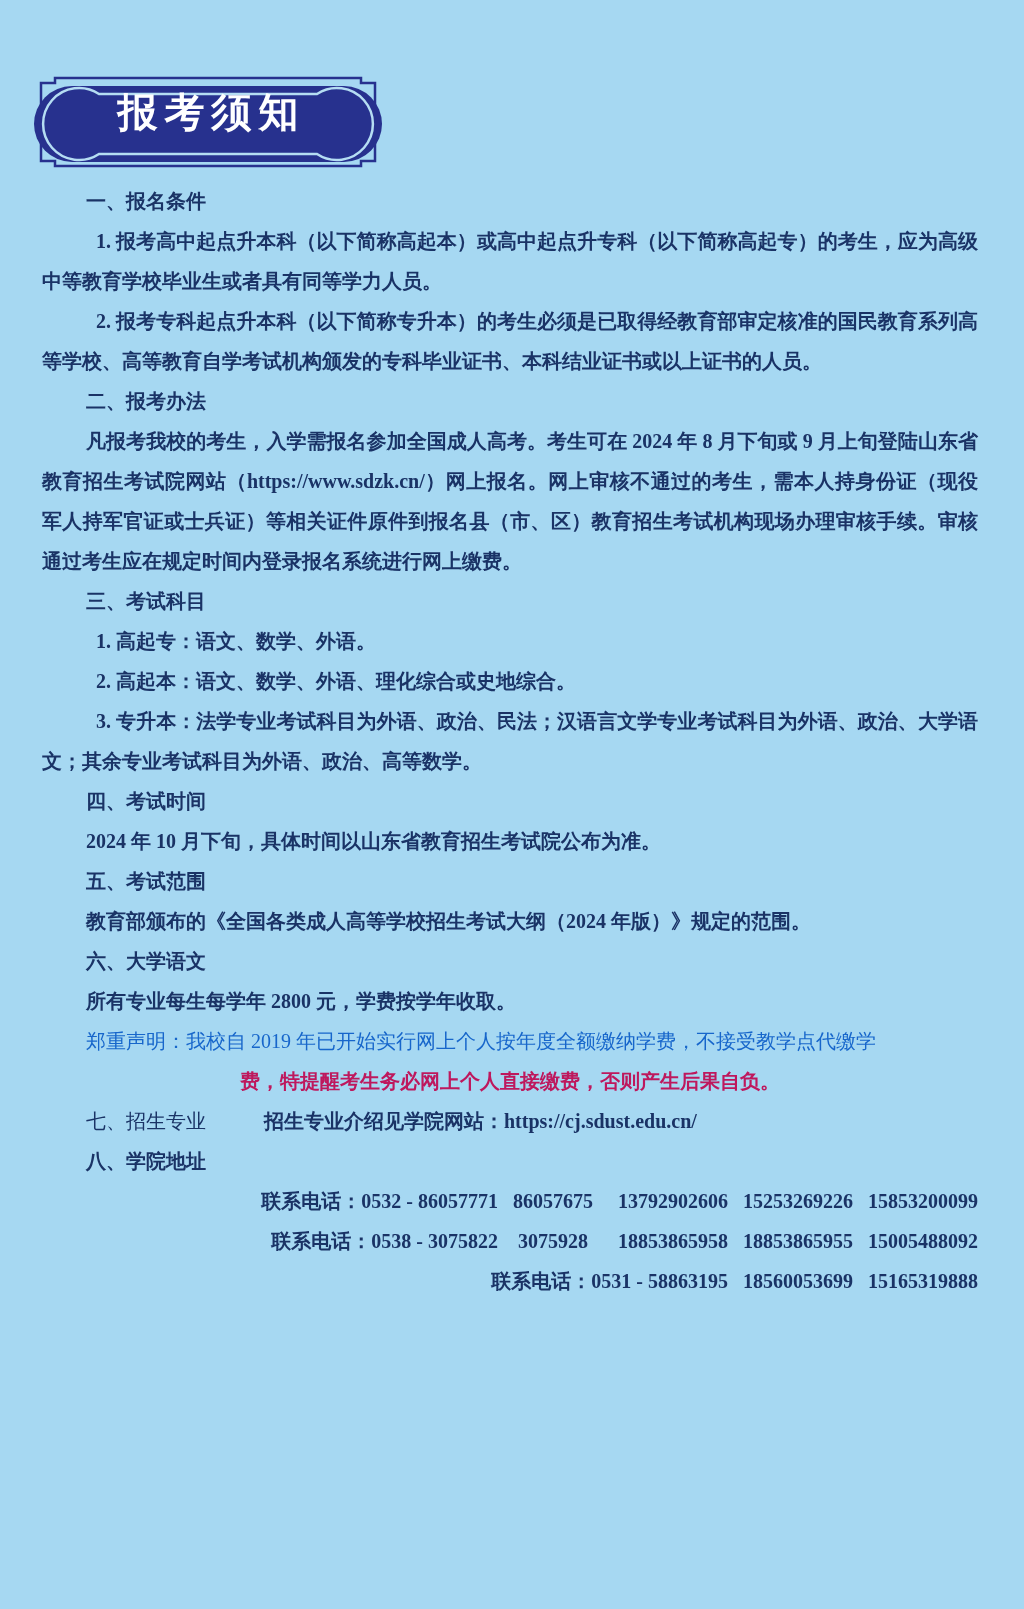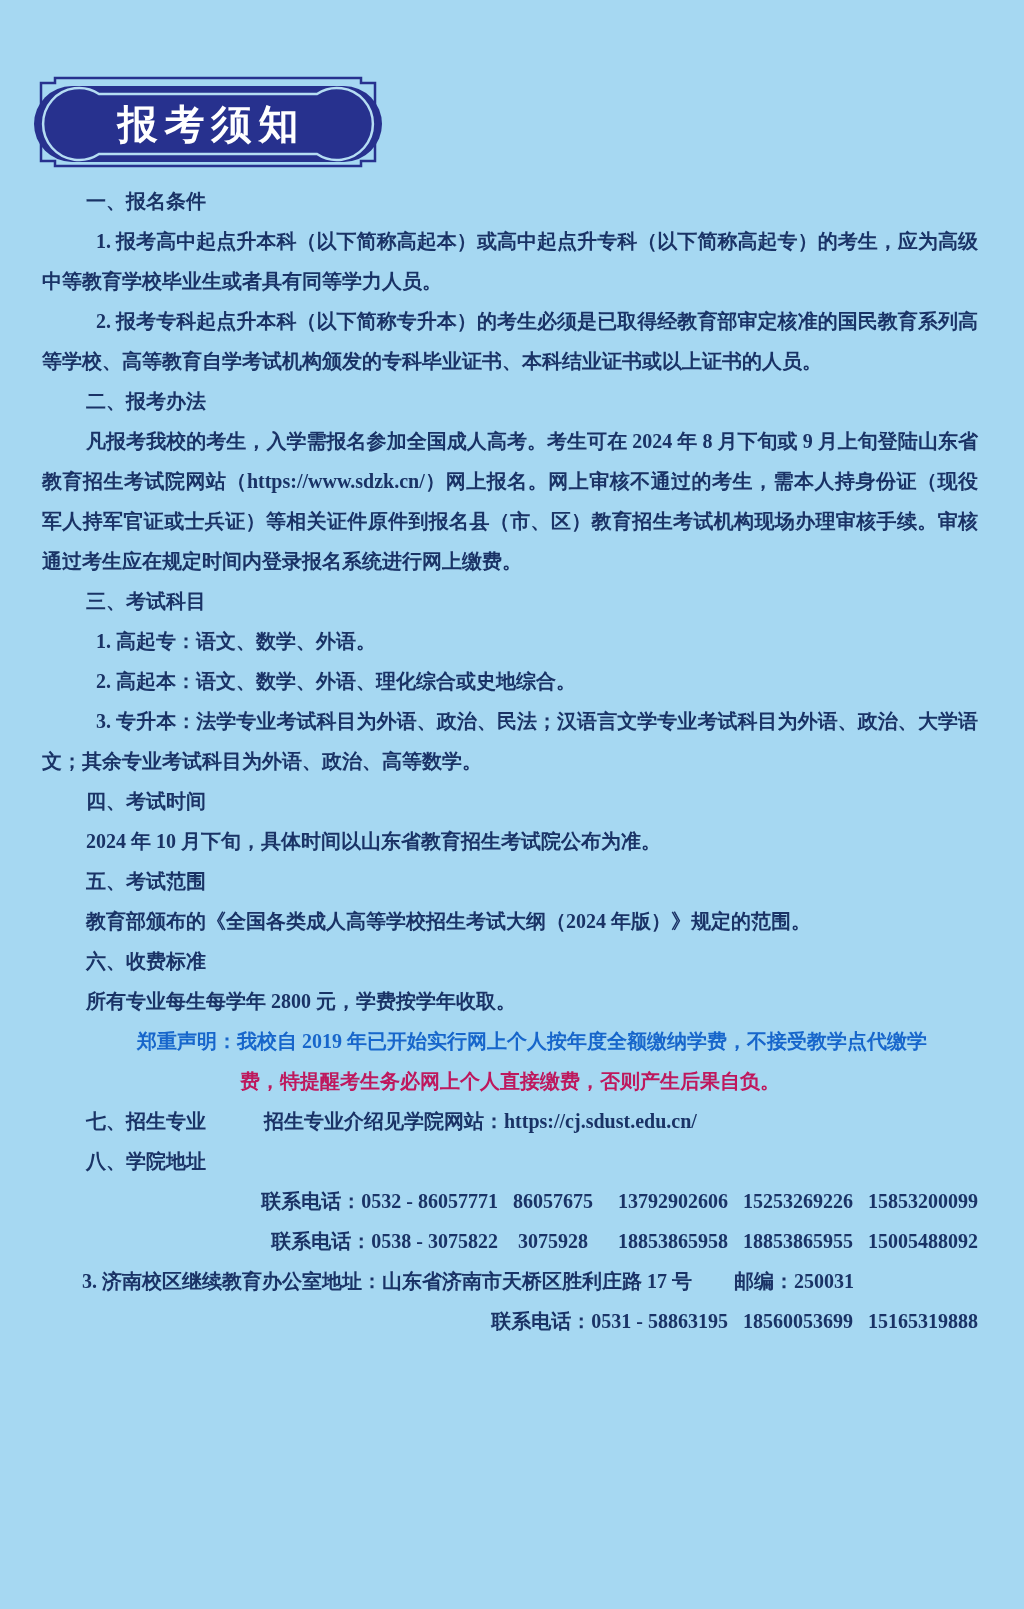--- a/index.html
+++ b/index.html
@@ -13,21 +13,21 @@
   }
   
   .banner{
     position:absolute;
     left:33px; top:72px;
     width:350px; height:100px;
   }
   .banner svg{position:absolute;left:0;top:0;}
   .banner-title{
     position:absolute;
-    left:0; top:14px;
+    left:0; top:2px;
     width:350px; height:76px;
     display:flex; align-items:center; justify-content:center;
     color:#ffffff;
     font-family:"Liberation Sans","DejaVu Sans",sans-serif;
     font-weight:700;
     font-size:40px;
     letter-spacing:7px;
     text-indent:7px;
   }
   
@@ -39,29 +39,29 @@
     line-height:40px;
     color:#1a3366;
     font-weight:600;
     text-align:justify;
     text-justify:inter-ideograph;
   }
   .h{ font-weight:700; text-indent:2.2em; text-align:left;}
   .p{ text-indent:2.2em; }
   .p-num{ text-indent:2.7em; }
   .notice1{
-    color:#1766cb; font-weight:700;
-    text-indent:2.2em; text-align:center; white-space:nowrap;
+    color:#1766cb; font-weight:400;
+    text-indent:2.2em; text-align:left; white-space:nowrap;
   }
   .notice2{
     color:#be185d; font-weight:700;
     text-align:center;
   }
   .line7{ text-align:left; }
-  .line7 .h-inline{ font-weight:700; padding-left:2.2em; }
+  .line7 .h-inline{ font-weight:400; padding-left:2.2em; }
   .line7 .after-gap{ margin-left:2.9em;margin-top:36px; }
   .addr{ text-align:left; white-space:nowrap; text-indent:2em; }
   .addr .zip{ margin-left:2.1em; }
   .tel{ text-align:right; white-space:pre-wrap; text-indent:3.3em; }
 </style>
 </head>
 <body>
 
 <div class="page">
 
@@ -90,34 +90,31 @@
     <div class="p-num">1. 高起专：语文、数学、外语。</div>
     <div class="p-num">2. 高起本：语文、数学、外语、理化综合或史地综合。</div>
     <div class="p-num">3. 专升本：法学专业考试科目为外语、政治、民法；汉语言文学专业考试科目为外语、政治、大学语文；其余专业考试科目为外语、政治、高等数学。</div>
 
     <div class="h">四、考试时间</div>
     <div class="p">2024 年 10 月下旬，具体时间以山东省教育招生考试院公布为准。</div>
 
     <div class="h">五、考试范围</div>
     <div class="p">教育部颁布的《全国各类成人高等学校招生考试大纲（2024 年版）》规定的范围。</div>
 
-    <div class="h">六、收费标准</div>
+    <div class="h">六、大学语文</div>
     <div class="p">所有专业每生每学年 2800 元，学费按学年收取。</div>
     <div class="notice1">郑重声明：我校自 2019 年已开始实行网上个人按年度全额缴纳学费，不接受教学点代缴学</div>
     <div class="notice2">费，特提醒考生务必网上个人直接缴费，否则产生后果自负。</div>
 
     <div class="line7">
       <span class="h-inline">七、招生专业</span><span class="after-gap">招生专业介绍见学院网站：https://cj.sdust.edu.cn/</span>
     </div>
 
     <div class="h">八、学院地址</div>
 
     <div class="tel">联系电话：0532 - 86057771   86057675     13792902606   15253269226   15853200099</div>
 
     <div class="tel">联系电话：0538 - 3075822    3075928      18853865958   18853865955   15005488092</div>
 
-    <div class="addr">
-      <span>3. 济南校区继续教育办公室地址：山东省济南市天桥区胜利庄路 17 号</span><span class="zip">邮编：250031</span>
-    </div>
     <div class="tel">联系电话：0531 - 58863195   18560053699   15165319888</div>
 
   </div>
 </div>
 
 </body></html>

